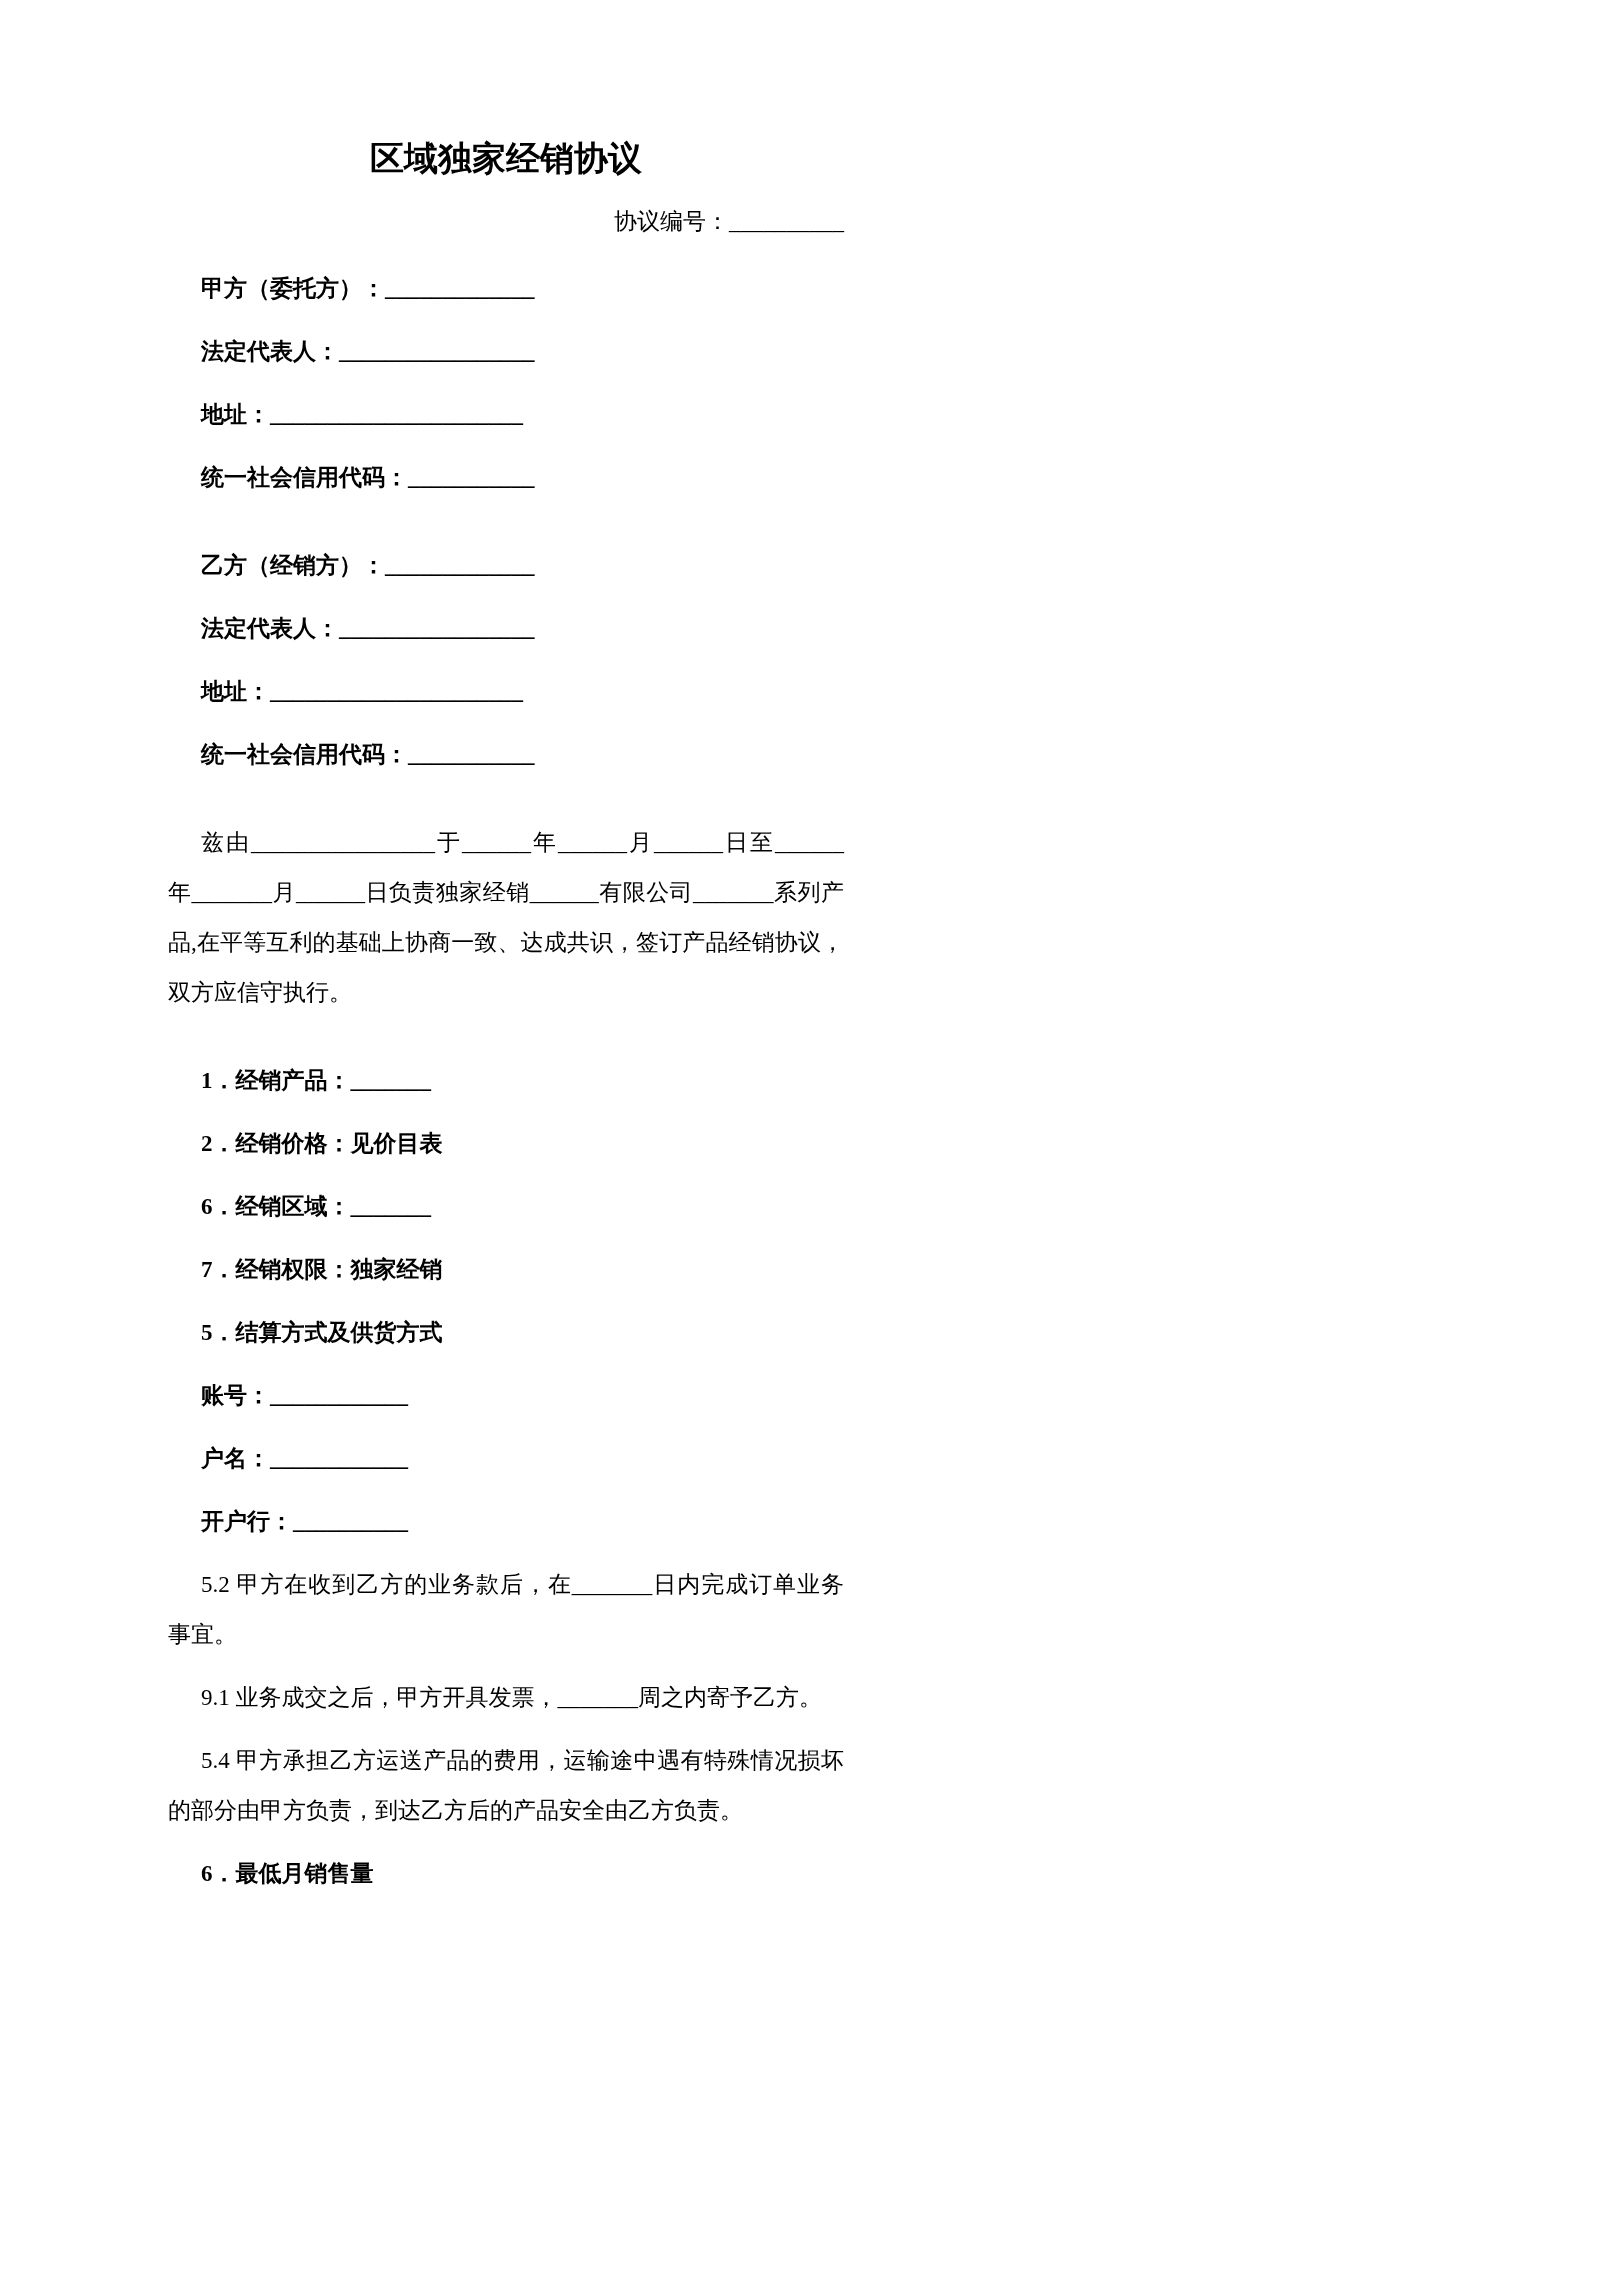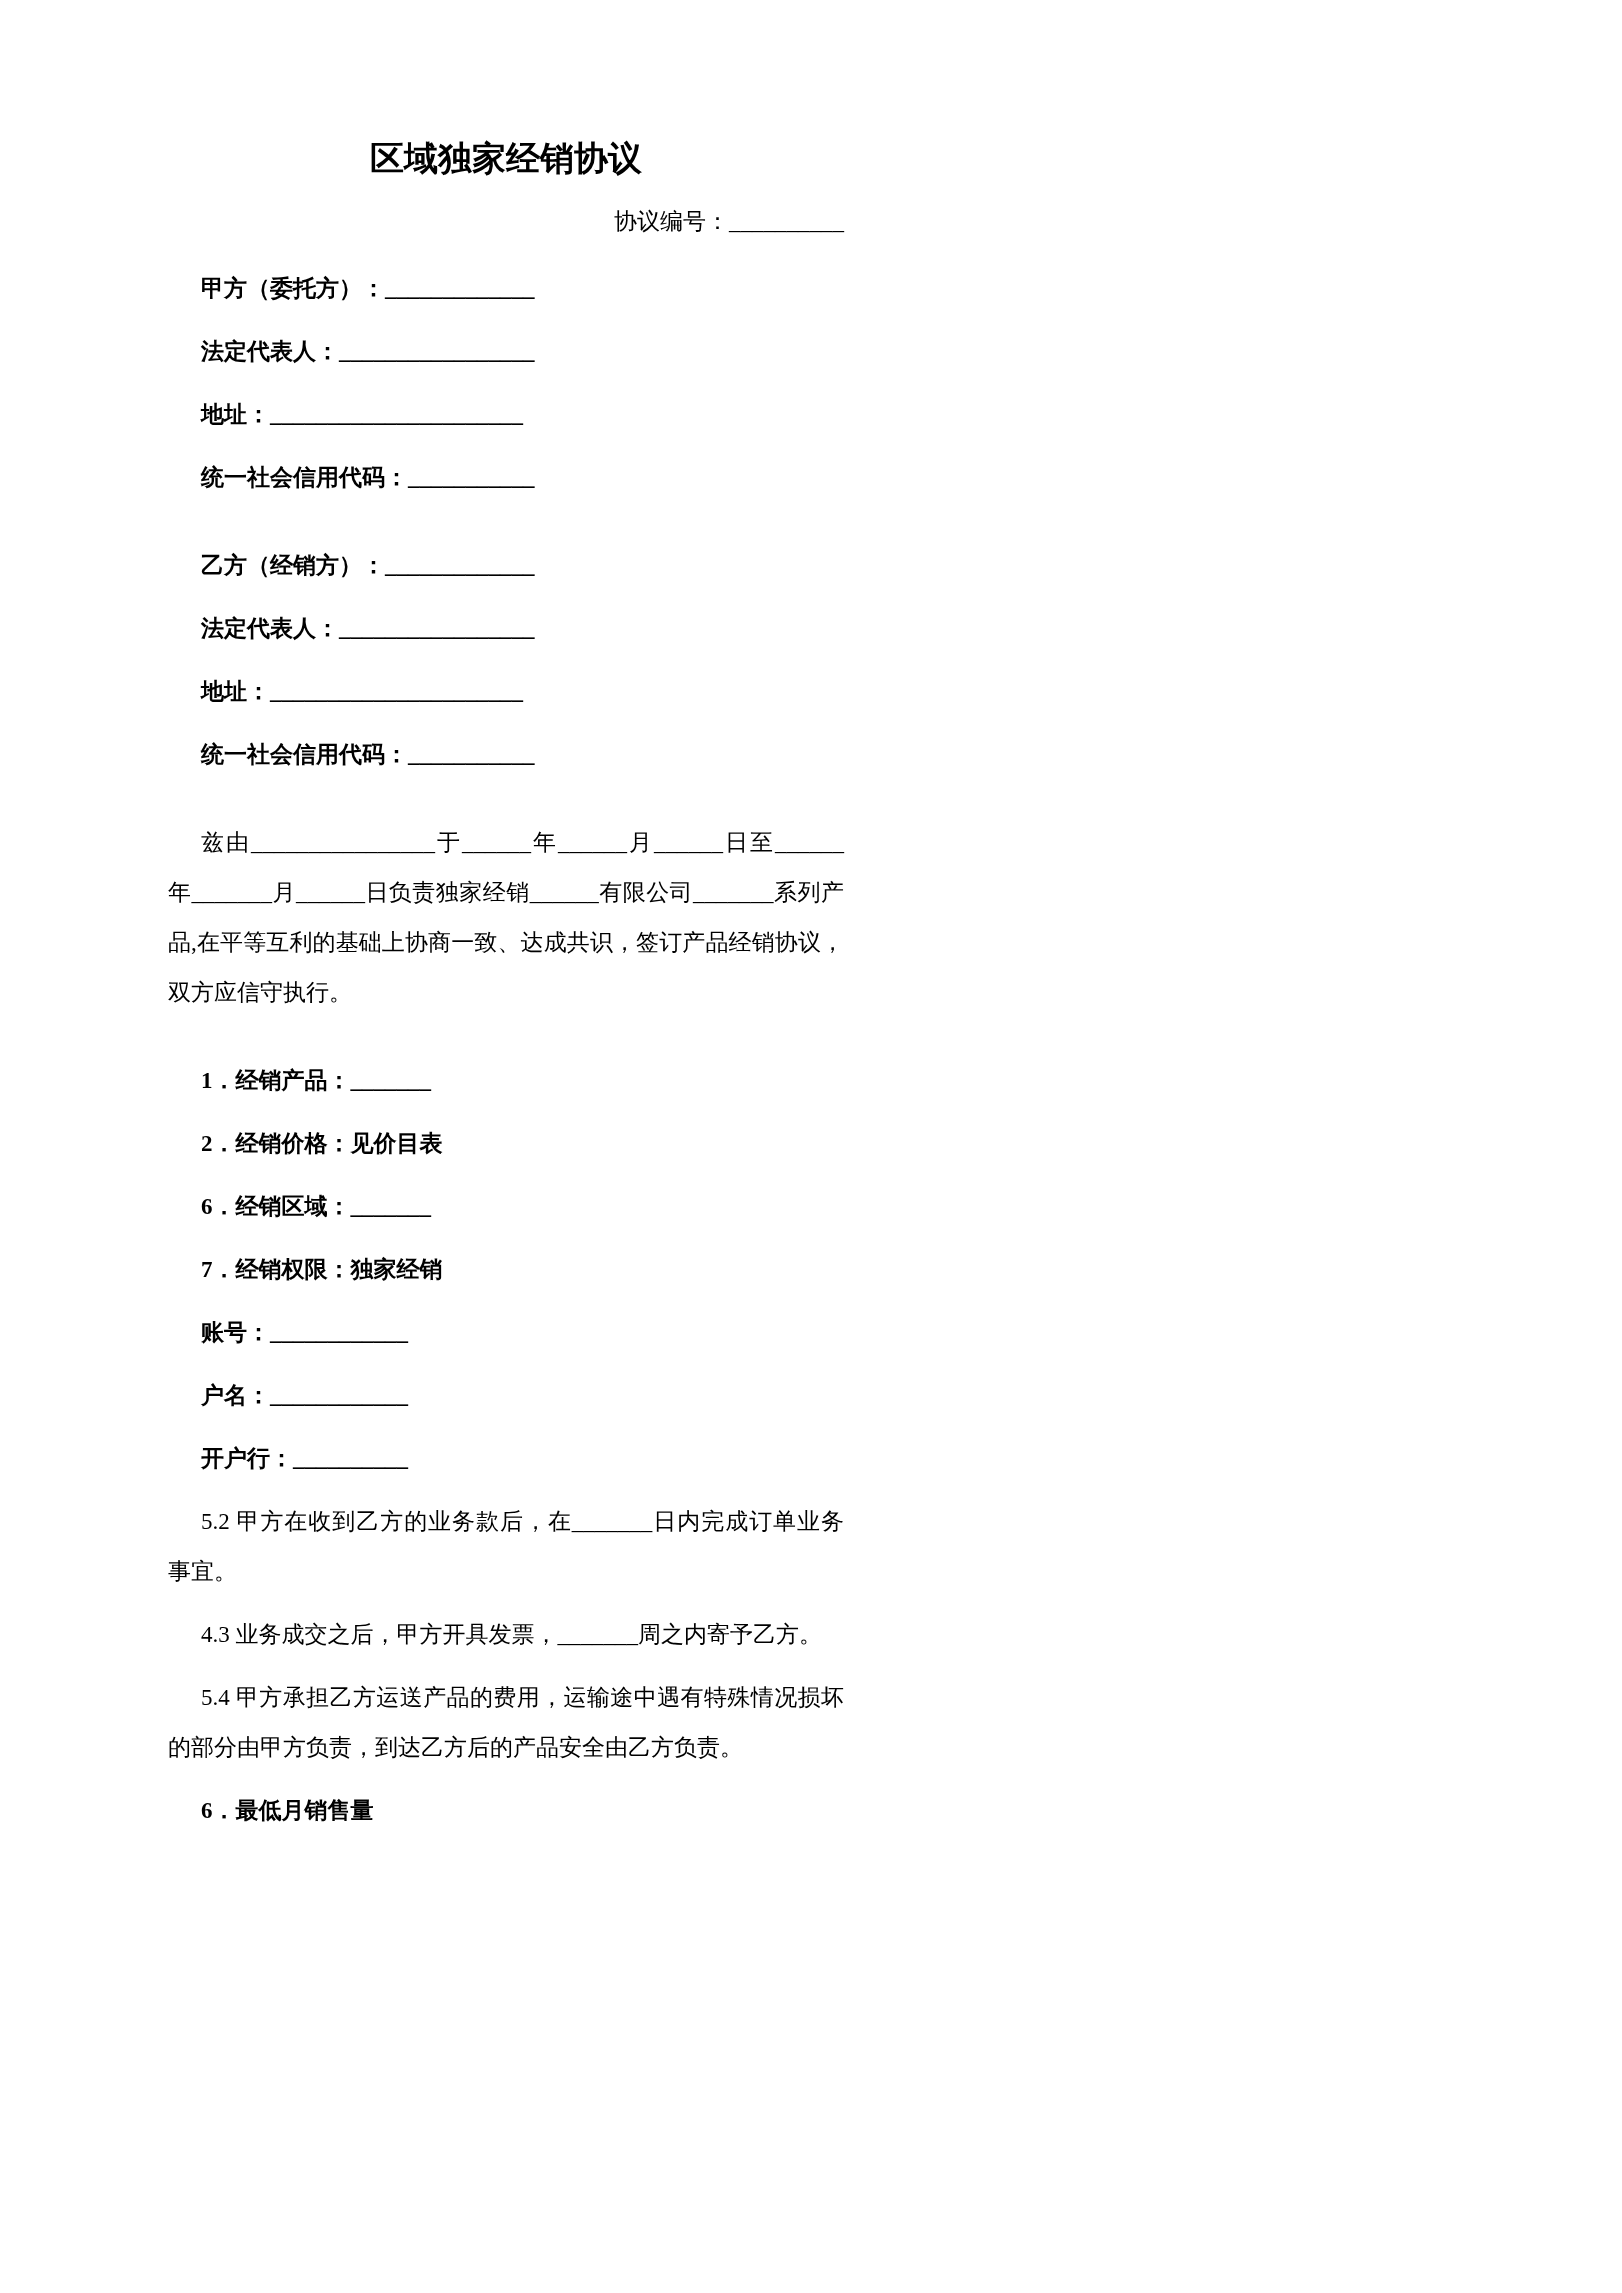--- a/index.html
+++ b/index.html
@@ -76,24 +76,25 @@
     <p class="ind">法定代表人：_________________</p>
     <p class="ind">地址：______________________</p>
     <p class="ind">统一社会信用代码：___________</p>
 
     <p class="para gap">兹由________________于______年______月______日至______年_______月______日负责独家经销______有限公司_______系列产品,在平等互利的基础上协商一致、达成共识，签订产品经销协议，双方应信守执行。</p>
 
     <p class="ind gap">1．经销产品：_______</p>
     <p class="ind">2．经销价格：见价目表</p>
     <p class="ind">6．经销区域：_______</p>
     <p class="ind">7．经销权限：独家经销</p>
+    <p class="ind">5．结算方式及供货方式</p>
 
     <p class="ind">账号：____________</p>
     <p class="ind">户名：____________</p>
     <p class="ind">开户行：__________</p>
     <p class="para">5.2 甲方在收到乙方的业务款后，在_______日内完成订单业务事宜。</p>
-    <p class="para">4.3 业务成交之后，甲方开具发票，_______周之内寄予乙方。</p>
+    <p class="para">9.1 业务成交之后，甲方开具发票，_______周之内寄予乙方。</p>
     <p class="para">5.4 甲方承担乙方运送产品的费用，运输途中遇有特殊情况损坏的部分由甲方负责，到达乙方后的产品安全由乙方负责。</p>
     <p class="ind">6．最低月销售量</p>
 
   </div>
 </div>
 
 
 </body></html>

